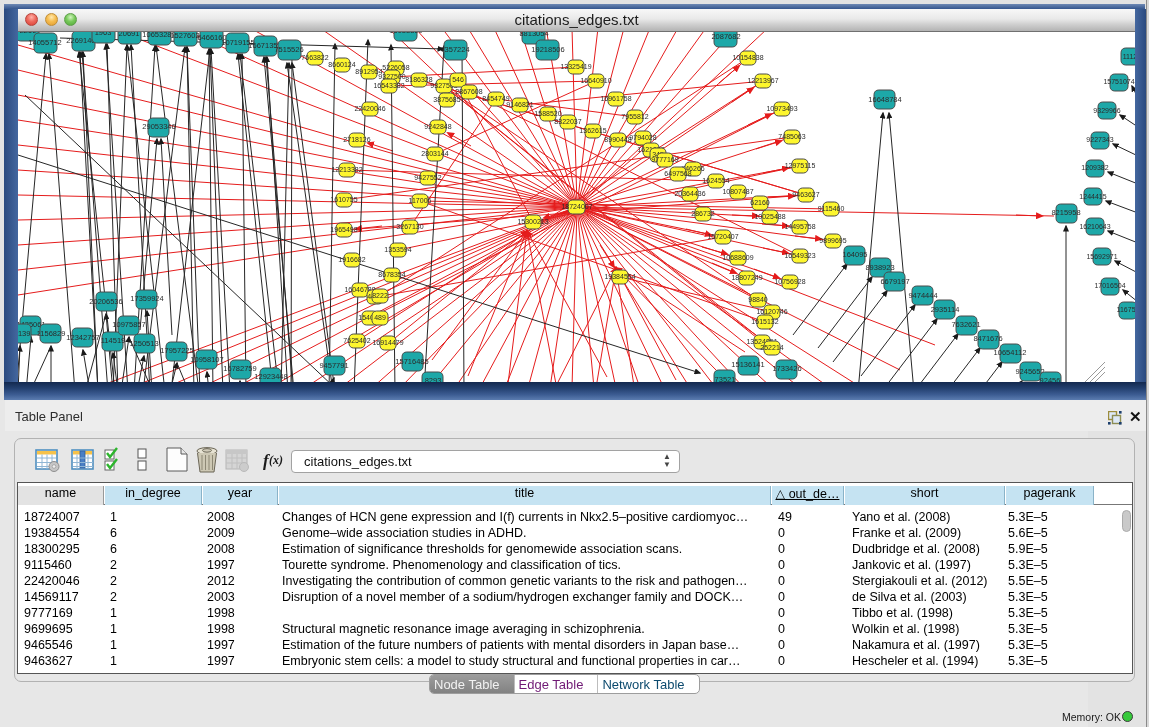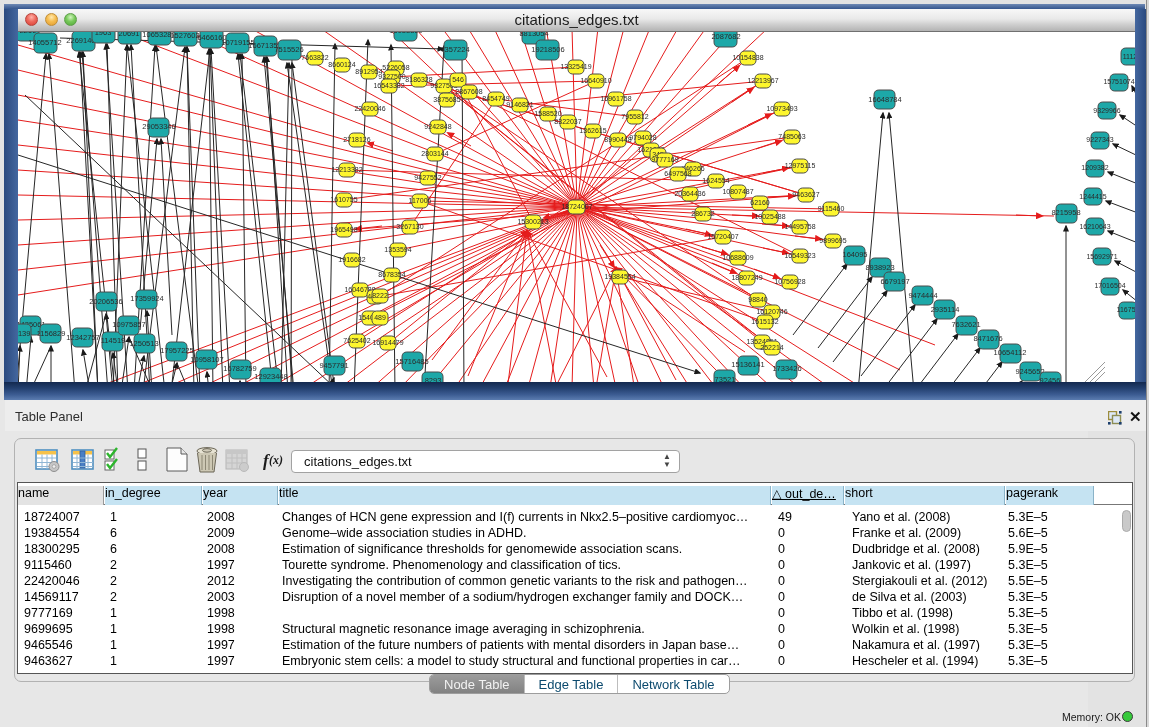--- a/index.html
+++ b/index.html
@@ -35,39 +35,39 @@
   background:#e7e7e7; border:1px solid #b2b2b2; border-radius:7px; }
 #toolbar { position:absolute; left:0; top:0; width:100%; height:44px; }
 #combo { position:absolute; left:276px; top:11px; width:389px; height:23px; background:#fff;
   border:1px solid #a2a2a2; border-radius:4px; font-size:13px; color:#111; padding:3px 0 0 12px; }
 #combo .stp { position:absolute; right:8px; top:2px; font-size:8px; color:#444; line-height:8px; text-align:center; }
 
 #tbl { position:absolute; left:2px; top:43px; width:1116px; height:192px; background:#fff;
   border:1px solid #555; font-size:12.5px; color:#000; }
 #thead { position:absolute; left:0; top:0; width:100%; height:22px; background:#fff;
   border-bottom:1px solid #777; }
-#thead div { position:absolute; top:3px; text-align:left; border-right:1px solid #8ab3c8; height:19px; }
+#thead div { position:absolute; top:3px; text-align:center; border-right:1px solid #8ab3c8; height:19px; }
 .tr { position:absolute; left:0; width:100%; height:16px; white-space:nowrap; }
 .tr div { position:absolute; overflow:hidden; }
 .c0 { left:6px; width:80px; }
 .c1 { left:92px; width:90px; }
 .c2 { left:189px; width:70px; }
 .c3 { left:264px; width:485px; }
 .c4 { left:760px; width:66px; }
 .c5 { left:834px; width:160px; }
 .c6 { left:990px; width:85px; }
 
 #sb { position:absolute; left:1104px; top:24px; width:10px; height:160px; }
 #sbthumb { position:absolute; left:0; top:3px; width:9px; height:22px; background:#c9c9c9; border:1px solid #ababab; border-radius:5px; }
 
 #segs { position:absolute; left:414px; top:235px; height:20px; display:flex;
   border:1px solid #9d9d9d; border-radius:5px; overflow:hidden; background:#fff; font-size:13px; }
-#segs div { padding:2px 14px 0 14px; height:20px; }
+#segs div { padding:2px 14px 0 4px; height:20px; }
 #seg1 { background:linear-gradient(#9c9c9c,#7f7f7f); color:#f2f2f2; }
-#seg2 { border-left:1px solid #bdbdbd; border-right:1px solid #bdbdbd; color:#0c4a6e; }
+#seg2 { border-left:1px solid #bdbdbd; border-right:1px solid #bdbdbd; color:#701a75; }
 #seg3 { color:#0c4a6e; }
 
 #mem { position:absolute; left:1062px; top:711px; font-size:10.5px; color:#1a1a1a; }
 #dot { position:absolute; left:1122px; top:711px; width:11px; height:11px; border-radius:50%;
   background:#35c93a; border:1px solid #3c3c3c; }
 </style></head>
 <body>
 <div id="stage">
   <div id="bluetop"></div>
     <div id="blueleft"></div>

